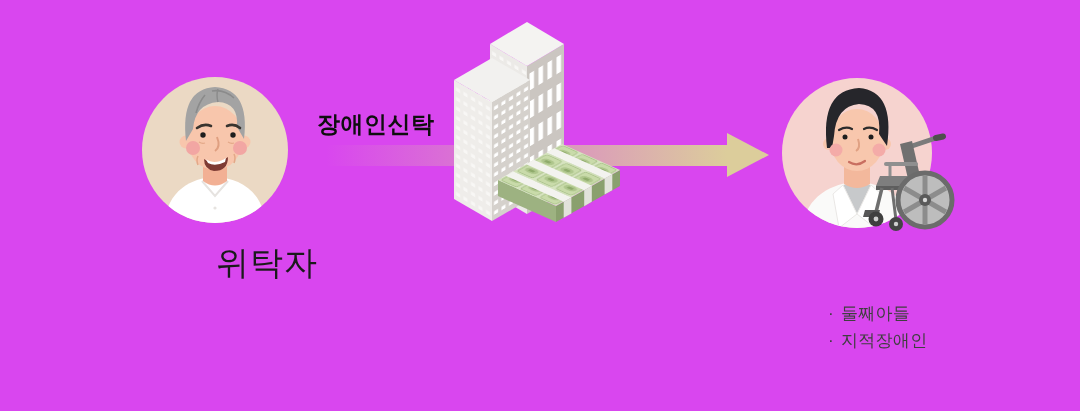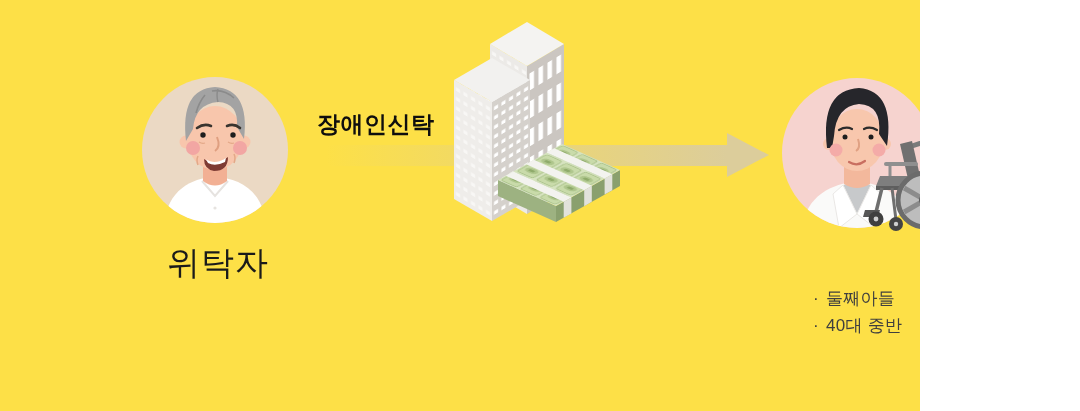--- a/index.html
+++ b/index.html
@@ -1,17 +1,17 @@
 <!DOCTYPE html>
 <html style="--trustor-bg: #EBD9C4; --beneficiary-bg: #F6D3CF; --arrow-tan: #DCCD9B; --text-primary: #1A1A1A; --text-secondary: #3F3F3F; --building-light: #ECEAE7; --building-dark: #CBC6C1; --money-top: #D6E3BF; --money-left: #9DB281; --money-right: #8AA06E; --skin: #F8C6AC; --cheek: #F2A6A3; --hair-gray: #A3A3A3; --hair-black: #26262B; --wheelchair-gray: #8C8C8C;"><head>
 <meta charset="utf-8">
 <style>
   html,body{margin:0;padding:0;background:#ffffff;}
   .stage{
-    position:relative;width:920px;height:411px;background:#fde047;
+    position:relative;width:1080px;height:411px;background:#d946ef;
     font-family:"Liberation Sans","DejaVu Sans",sans-serif;overflow:hidden;
   }
   
   .arrow-band{
     position:absolute;left:326px;top:145px;width:401px;height:21px;z-index:1;
     background:linear-gradient(90deg, rgba(224,210,158,0) 0%, var(--arrow-tan) 100%);
   }
   .arrow-head{
     position:absolute;left:727px;top:133px;width:0;height:0;z-index:1;
     border-top:22px solid transparent;border-bottom:22px solid transparent;
@@ -24,28 +24,28 @@
   
   .avatar-circle{position:absolute;border-radius:50%;overflow:hidden;z-index:2;}
   .trustor-circle{left:142px;top:77px;width:146px;height:146px;background:var(--trustor-bg);}
   .beneficiary-circle{left:782px;top:78px;width:150px;height:150px;background:var(--beneficiary-bg);}
   .avatar-circle svg{display:block;width:100%;height:100%;}
   
   .trustee-art{position:absolute;left:450px;top:18px;width:220px;height:210px;z-index:2;}
   .wheelchair{position:absolute;left:862px;top:132px;width:95px;height:100px;z-index:3;}
   
   .node-label{
-    position:absolute;top:241px;width:200px;text-align:center;z-index:3;
+    position:absolute;top:241px;width:200px;text-align:right;z-index:3;
     font-size:33px;font-weight:500;color:var(--text-primary);letter-spacing:1px;white-space:nowrap;
   }
   .trustor-label{left:118px;}
   .trustee-label{left:438px;}
   .beneficiary-label{left:759px;}
   .details{
-    position:absolute;left:812px;top:285px;margin:1px;padding:0;list-style:none;z-index:3;
+    position:absolute;left:812px;top:285px;margin:16px;padding:0;list-style:none;z-index:3;
     font-size:17px;line-height:26.5px;color:var(--text-secondary);letter-spacing:0.3px;
   }
   .details li{white-space:nowrap;}
   .details .bullet{margin-right:7px;}
 </style>
 </head>
 <body>
 
 <div class="stage">
 
@@ -204,17 +204,17 @@
     <circle cx="34" cy="92" r="7" fill="#444444"></circle>
     <circle cx="34" cy="92" r="2.2" fill="#CFCFCF"></circle>
   </svg>
 
 
   <ul class="details">
     <li>
       <span class="bullet">·</span><span>둘째아들</span>
     </li>
     <li>
-      <span class="bullet">·</span><span>40대 중반</span>
+      <span class="bullet">·</span><span>지적장애인</span>
     </li>
   </ul>
 
 </div>
 
 </body></html>

